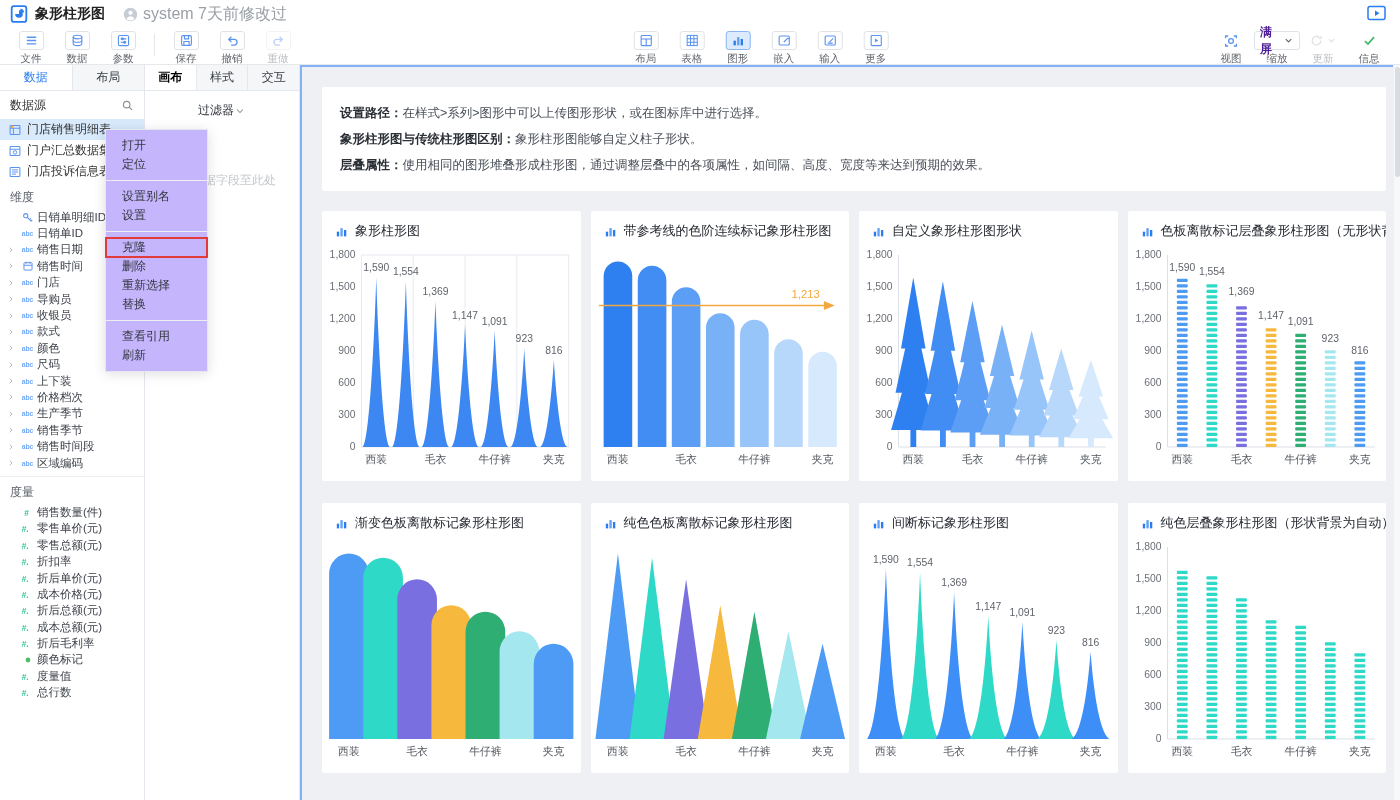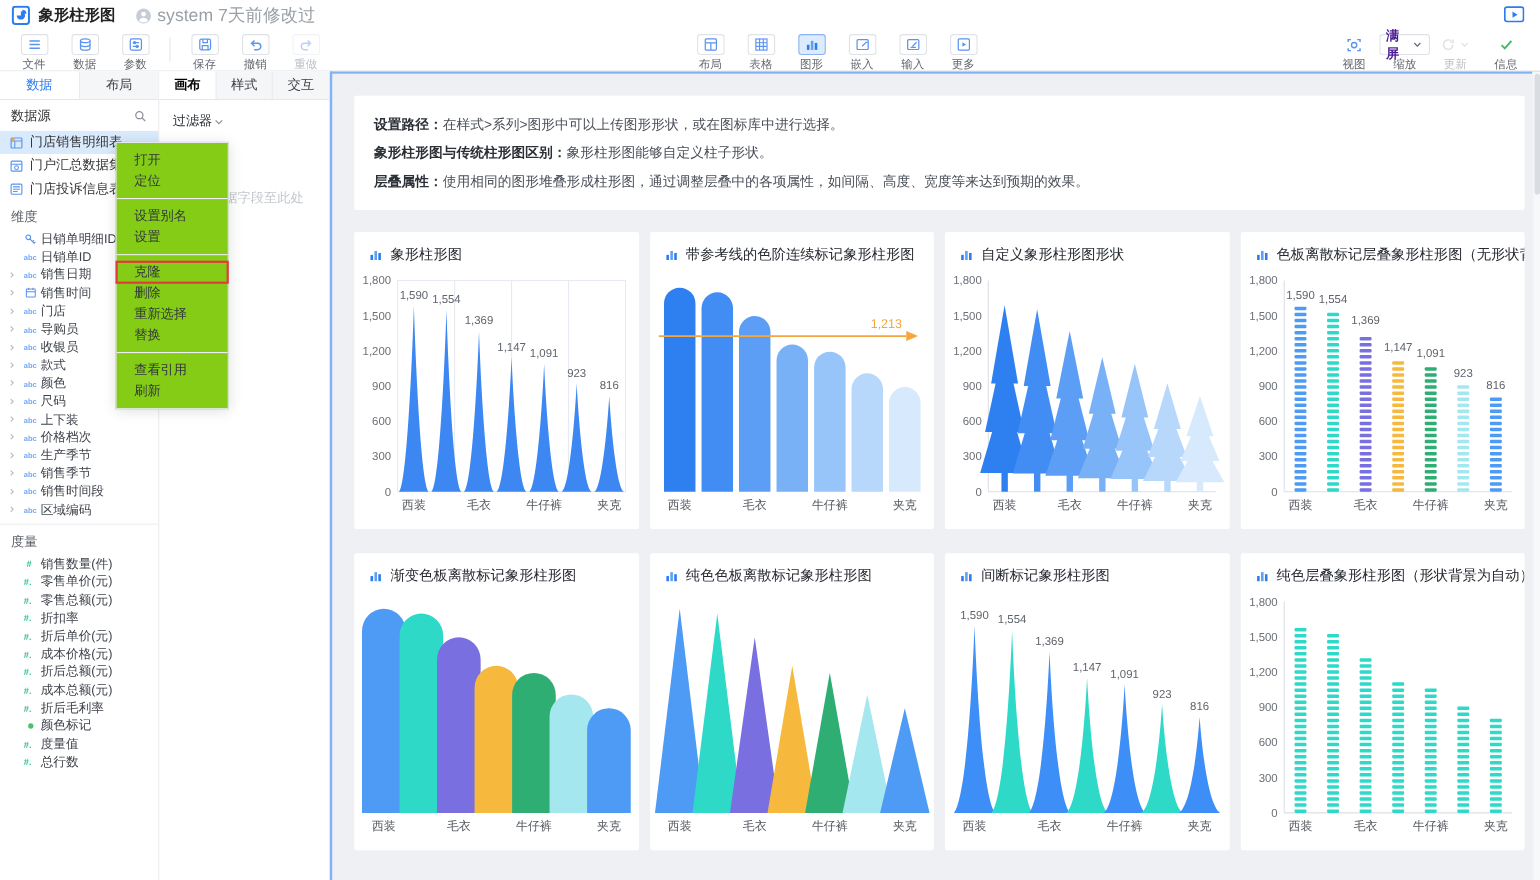--- a/index.html
+++ b/index.html
@@ -40,33 +40,33 @@
   .sec-header.mt{border-top:1px solid #eceef1;margin-top:5px}
   .field{height:16.4px;display:flex;align-items:center;padding-left:7px;font-size:11.5px;color:#3e424a;cursor:pointer;white-space:nowrap}
   .field .chev{width:11px;flex:none;display:flex;align-items:center}
   .field .ficon{width:19px;flex:none;display:flex;align-items:center;justify-content:center}
   
   .panel2{width:155px;border-right:1px solid #e4e7ed;background:#fff;display:flex;flex-direction:column}
   .p-tabs{display:flex;height:26px;border-bottom:1px solid #e4e7ed}
   .p-tab{flex:1;display:flex;align-items:center;justify-content:center;background:#f5f6f8;color:#3c4046;border-right:1px solid #e4e7ed;cursor:pointer}
   .p-tab:last-child{border-right:none}
   .p-tab.active{background:#fff;color:#000000;font-weight:bold}
-  .filter-row{display:flex;align-items:center;justify-content:flex-start;padding:11px 12px 8px;color:#2b2f36}
+  .filter-row{display:flex;align-items:center;justify-content:center;padding:11px 12px 8px;color:#2b2f36}
   .dropzone{margin:26px 10px 0;height:54px;display:flex;align-items:center;justify-content:center;color:#c3c7cd;font-size:12px}
   
   .canvas{flex:1;background:#eef0f4;border-top:2px solid #82b2f6;border-left:2px solid #82b2f6;padding:20px 14px 0 20px;overflow:hidden}
   .info-card{background:#fff;border-radius:2px;padding:13px 18px;margin-bottom:20px}
   .info-card p{line-height:26px;font-size:12.5px;color:#494e57}
   .info-card b{color:#2b2f36}
   .charts-grid{display:grid;grid-template-columns:repeat(4,1fr);gap:22px 10px}
   .chart-card{background:#fff;border-radius:2px;height:270px;overflow:hidden;cursor:pointer}
   .card-title{display:flex;align-items:center;gap:6px;padding:11px 12px 1px;font-size:13px;color:#262a31;white-space:nowrap;overflow:hidden}
   .chart-svg{width:100%;height:230px}
   
-  .context-menu{position:absolute;left:105px;top:64px;width:103px;background:#84cc16;border:1px solid #e4e7ed;
+  .context-menu{position:absolute;left:105px;top:64px;width:103px;background:#c4b5fd;border:1px solid #e4e7ed;
     box-shadow:0 2px 12px rgba(0,0,0,.13);padding:6px 0;z-index:40}
   .menu-item{height:19px;line-height:19px;padding-left:16px;font-size:12px;color:#33373d;cursor:pointer;white-space:nowrap}
   .menu-item.hl{outline:2px solid #e23b3b;outline-offset:-1px}
   .menu-div{height:1px;background:#ecEEf2;background:#eceef2;margin:6px 0}
   
   .vscroll{position:absolute;right:0;top:0;bottom:0;width:7px;background:#f7f8fa;border-left:1px solid #eef0f2}
   .vscroll .thumb{position:absolute;top:2px;left:1px;width:5px;height:110px;border-radius:3px;background:#d9dce1}
 </style>
 </head>
 <body>

